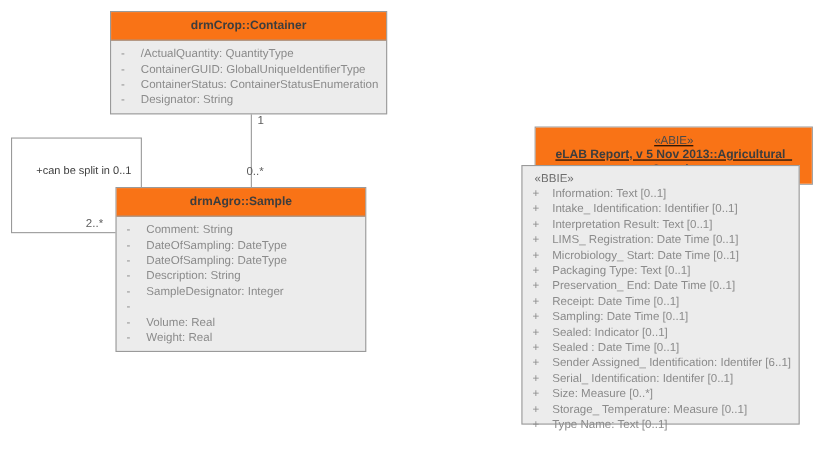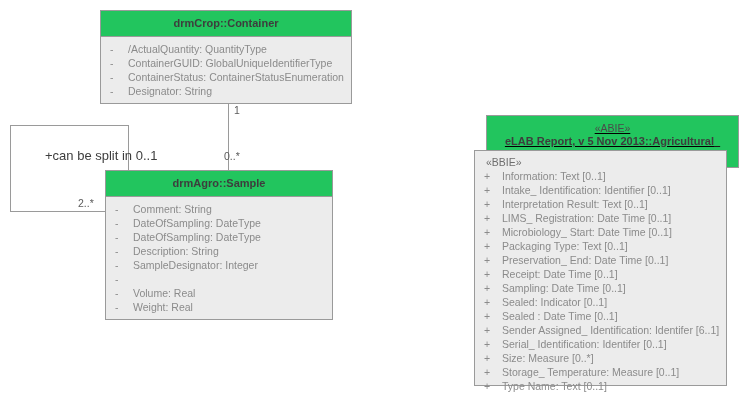--- a/index.html
+++ b/index.html
@@ -25,21 +25,21 @@
 
   
   .uml-class {
     position: absolute;
     box-sizing: border-box;
     background: #ececec;
     border: 1px solid #9a9a9a;
   }
   .uml-header {
     box-sizing: border-box;
-    background: #22c55e;
+    background: #f97316;
     border-bottom: 1px solid #9a9a9a;
     text-align: center;
     color: #3d3d3d;
     font-weight: bold;
     font-size: 11px;
     line-height: 13px;
     padding: 6px 4px 6px 4px;
   }
   .uml-header .stereotype {
     display: block;
@@ -96,24 +96,23 @@
   .edge-label {
     position: absolute;
     color: #5b5b5b;
     font-size: 10.5px;
     line-height: 12px;
     white-space: nowrap;
   }
   .role-label {
     position: absolute;
     color: #3d3d3d;
-    font-size: 13px;
+    font-size: 10px;
     line-height: 12px;
     white-space: nowrap;
-    margin-left: 12px;
   }
 
   
   #container-class { left: 100px; top: 10px; width: 252px; }
   #sample-class    { left: 105px; top: 170px; width: 228px; }
   #abie-header-box { left: 486px; top: 115px; width: 253px; text-decoration: underline; }
   #abie-body-box   { left: 474px; top: 150px; width: 253px; height: 236px; }
   #split-box       { left: 10px;  top: 125px; width: 119px; height: 87px; }
 </style>
 </head>

